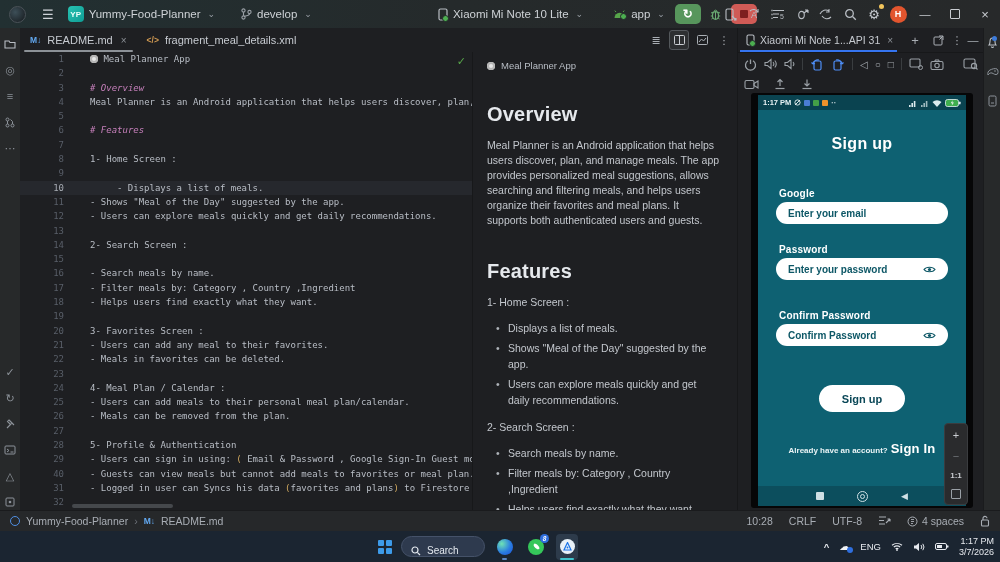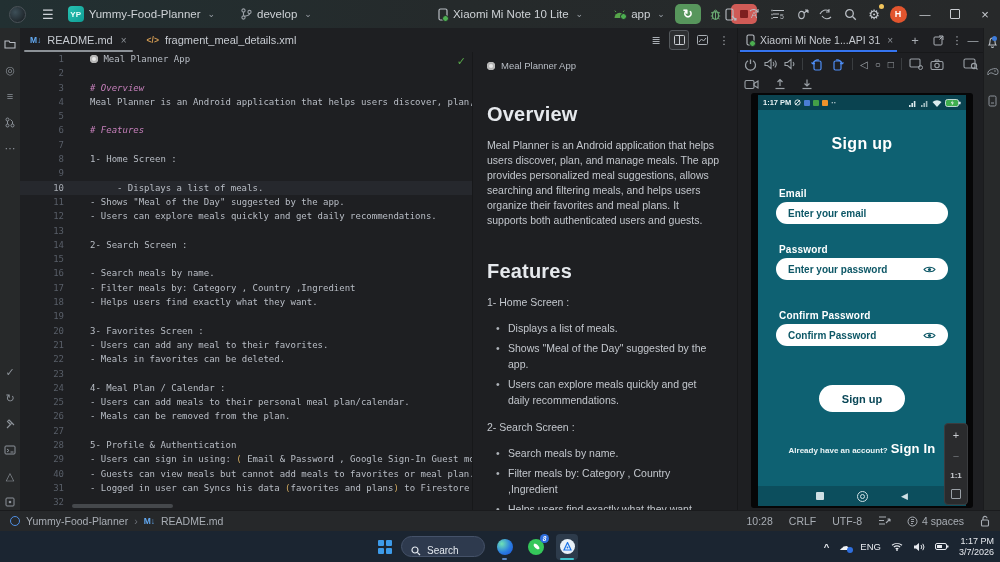--- a/index.html
+++ b/index.html
@@ -530,21 +530,21 @@
                   <rect x="0.5" y="0.5" width="13" height="7" rx="2" fill="#3fae4e" stroke="#e6f2f4" stroke-width="0.8"></rect>
                   <rect x="14" y="2.5" width="1.6" height="3" rx="0.8" fill="#e6f2f4"></rect>
                   <path d="M7.5 1.2 5.8 4.2h1.5L6.6 6.8l2.4-3.4H7.4z" fill="#eaf6ee"></path>
                 </svg>
             </span>
           </span>
         </div>
 
         <div id="p-title">Sign up</div>
 
-        <div class="p-label" style="top:93px">Email</div>
+        <div class="p-label" style="top:93px">Google</div>
         <div class="p-input" style="top:107px">
           <span>Enter your email</span>
         </div>
 
         <div class="p-label" style="top:149px">Password</div>
         <div class="p-input" style="top:163px">
           <span>Enter your password</span>
           <span class="eye">
             <svg width="13" height="9" viewBox="0 0 13 9">
                 <path d="M1 4.5C3 1.5 10 1.5 12 4.5 10 7.5 3 7.5 1 4.5z" fill="none" stroke="#0d5766" stroke-width="1.2"></path>

